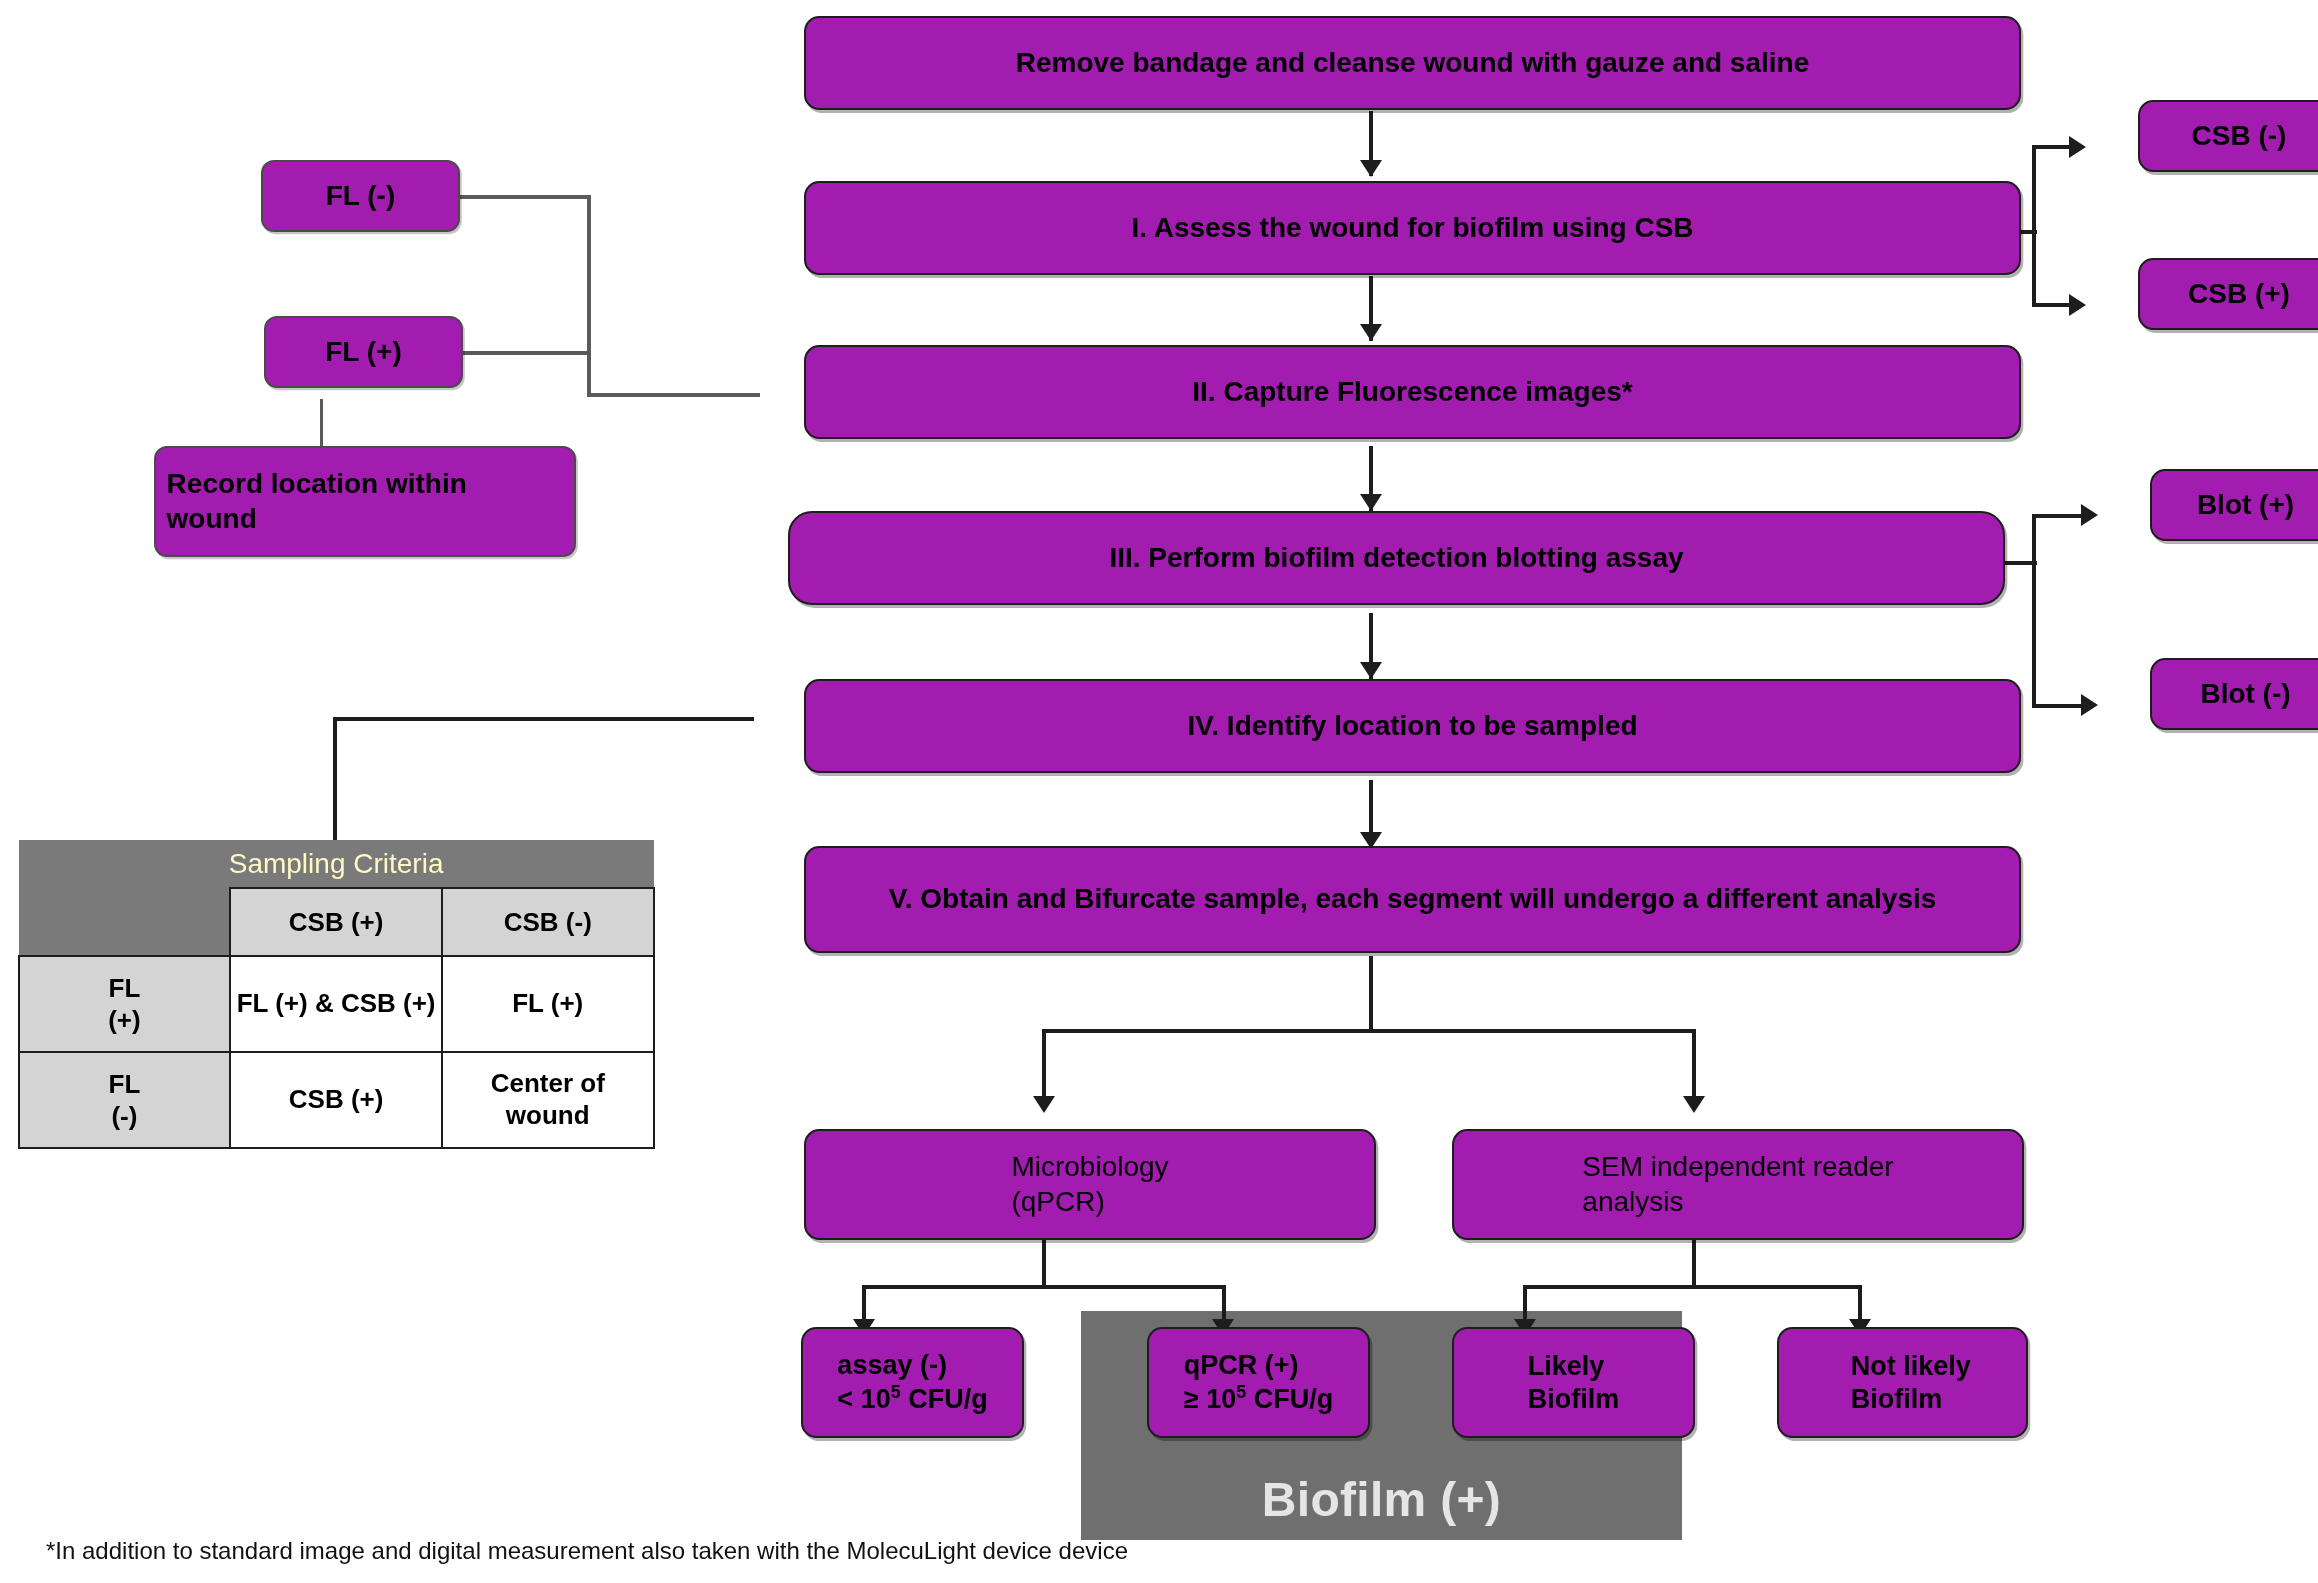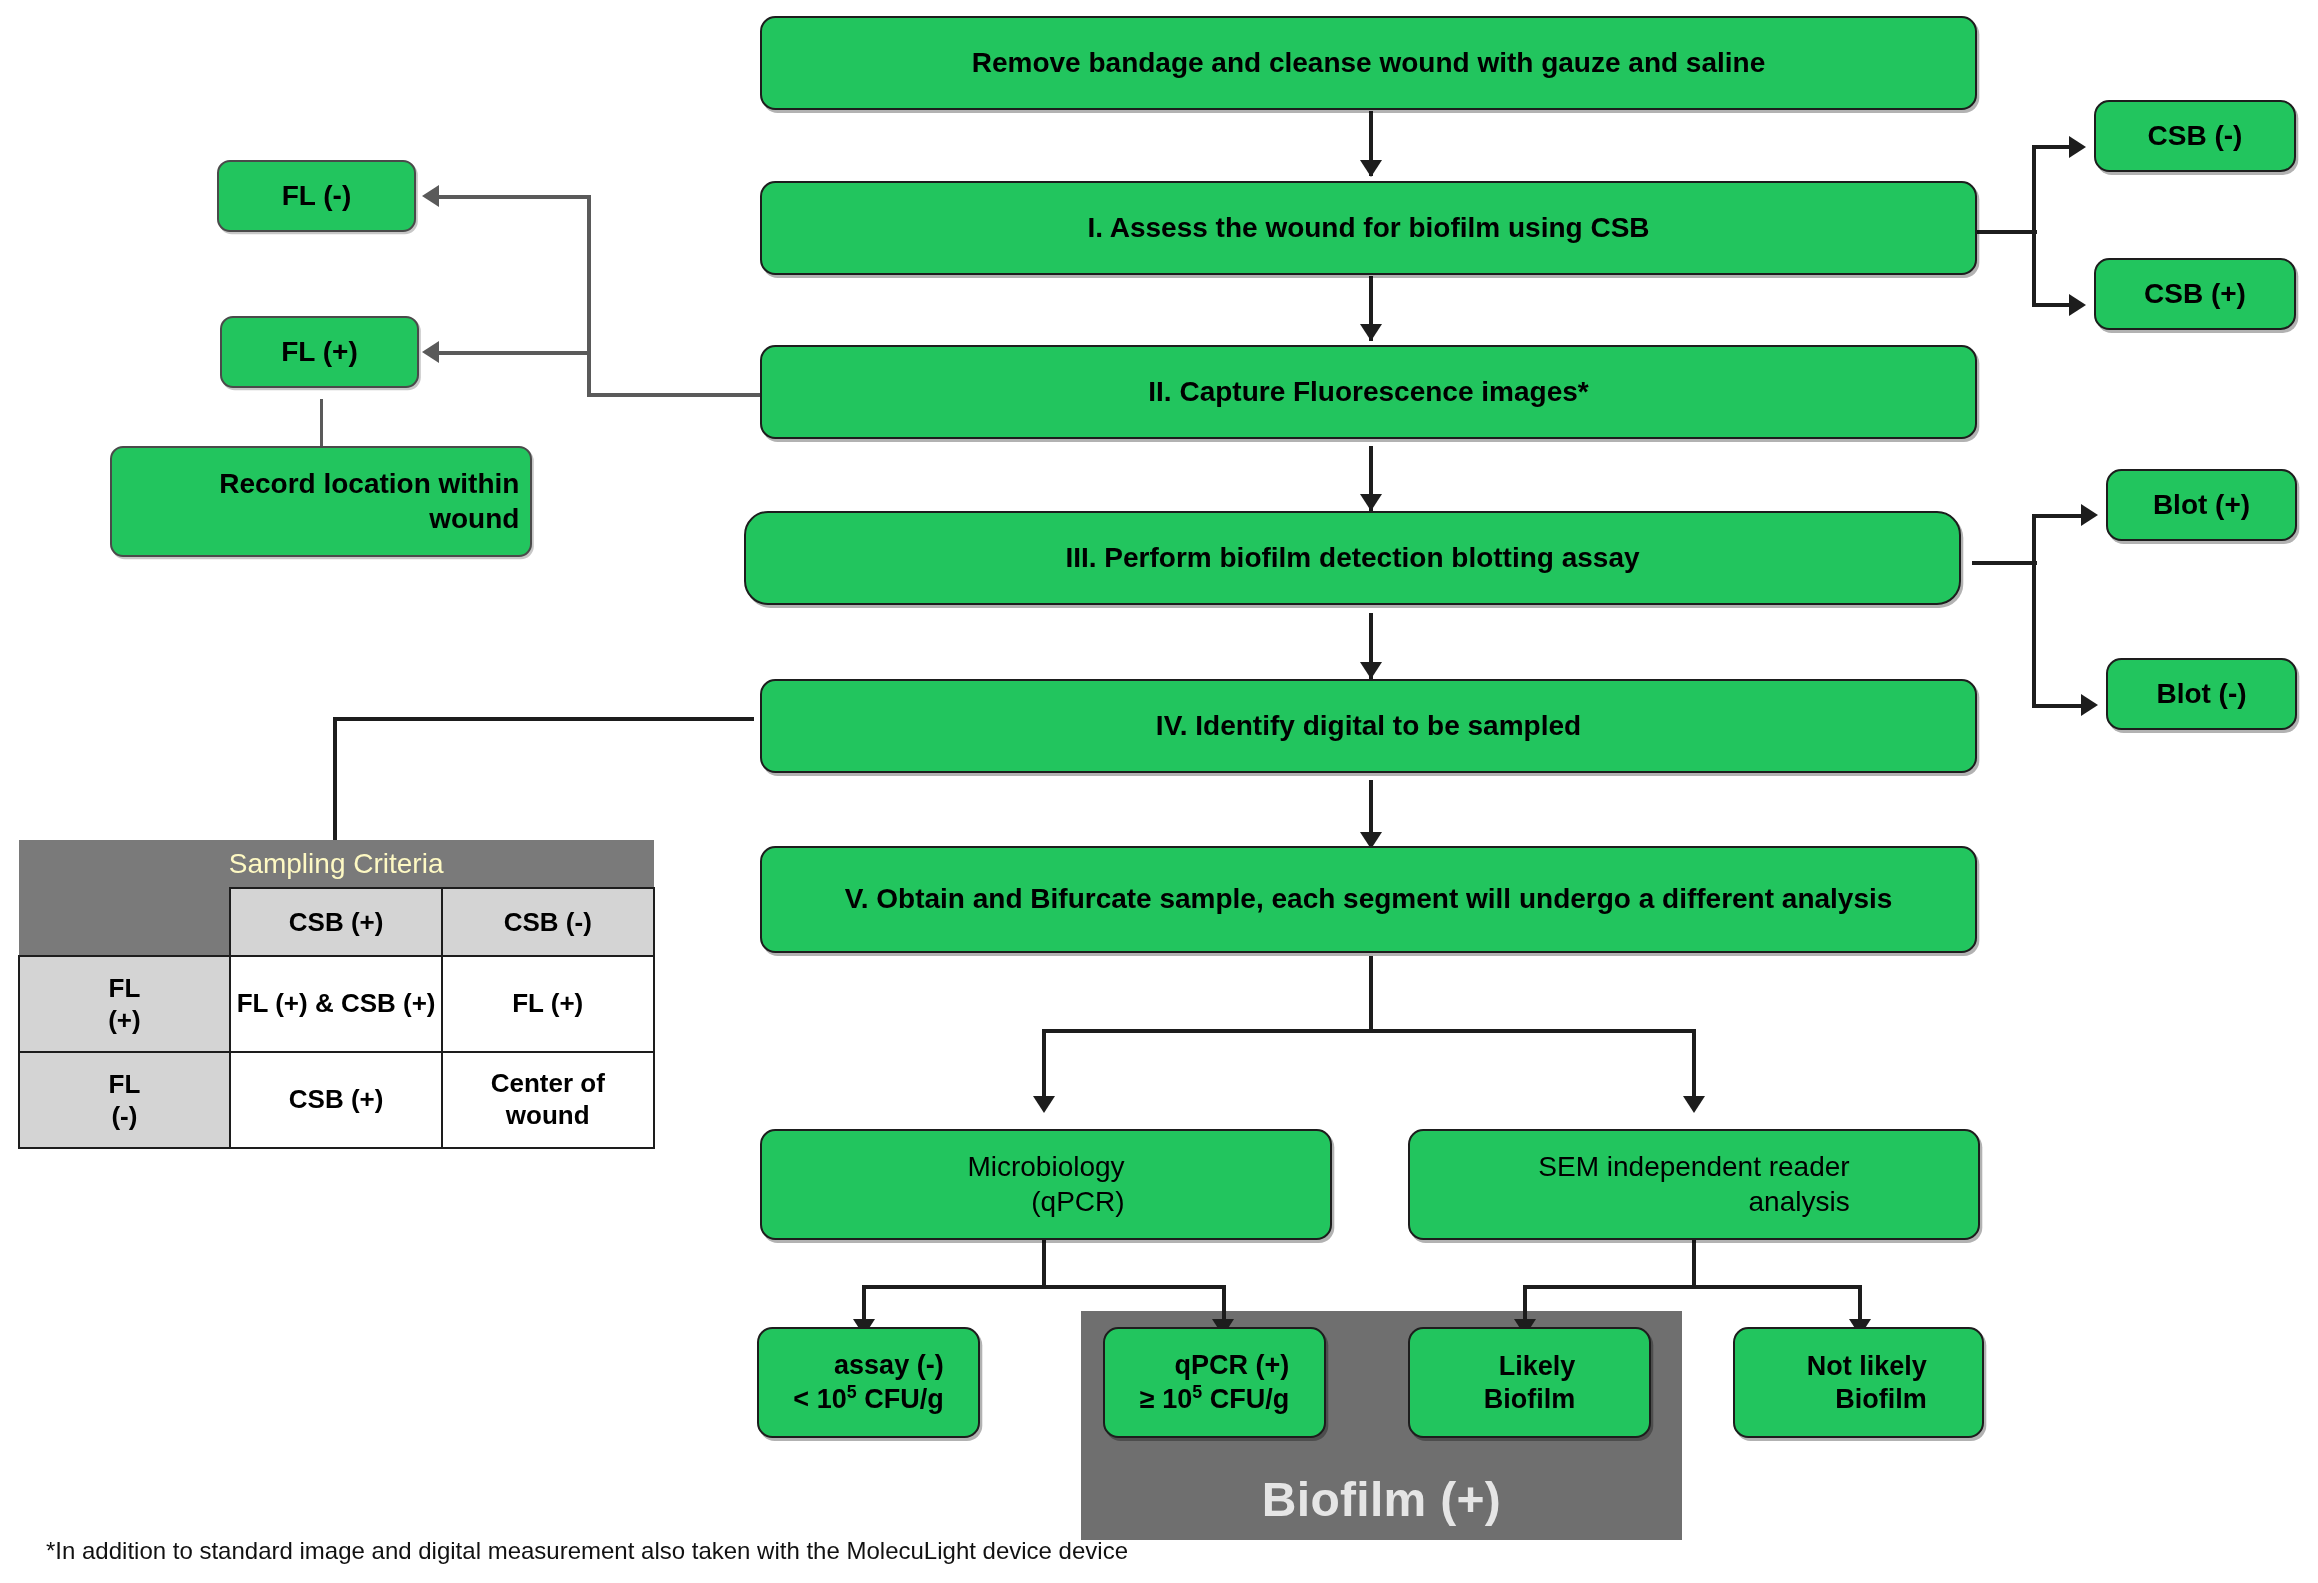--- a/index.html
+++ b/index.html
@@ -15,33 +15,34 @@
     width: 2319px;
     height: 1583px;
     background: #ffffff;
     overflow: hidden;
   }
 
   
   .node {
     position: absolute;
     box-sizing: border-box;
-    background: #22c55e;
+    background: #a21caf;
     border: 2.9px solid #1d1d1d;
     border-radius: 15.3px;
     display: flex;
     align-items: center;
     justify-content: center;
-    text-align: right;
+    text-align: left;
     font-weight: bold;
     color: #000000;
     line-height: 1.22;
     z-index: 5;
     padding: 3.5px 10.6px;
     box-shadow: 2.3px 2.9px 0 rgba(0,0,0,0.30);
+    margin-left: 44px;
   }
   .node.thin {
     border-width: 2.3px;
     border-color: #4a4a4a;
     border-radius: 13px;
     box-shadow: 1.8px 2.3px 0 rgba(0,0,0,0.22);
   }
   .node.plain {
     font-weight: normal;
   }
@@ -236,21 +237,21 @@
 
   <div class="node fs-48" style="left:760px; top:345px; width:1217px; height:94px;">
     <span>II. Capture Fluorescence images*</span>
   </div>
 
   <div class="node fs-48" style="left:744px; top:511px; width:1217px; height:94px;border-radius:24px;">
     <span>III. Perform biofilm detection blotting assay</span>
   </div>
 
   <div class="node fs-48" style="left:760px; top:679px; width:1217px; height:94px;">
-    <span>IV. Identify digital to be sampled</span>
+    <span>IV. Identify location to be sampled</span>
   </div>
 
   <div class="node fs-48" style="left:760px; top:846px; width:1217px; height:107px;">
     <span>V. Obtain and Bifurcate sample, each segment will undergo a different analysis</span>
   </div>
 
   <div class="node fs-48" style="left:2094px; top:100px; width:202px; height:72px;">
     <span>CSB (-)</span>
   </div>
   <div class="node fs-48" style="left:2094px; top:258px; width:202px; height:72px;">

